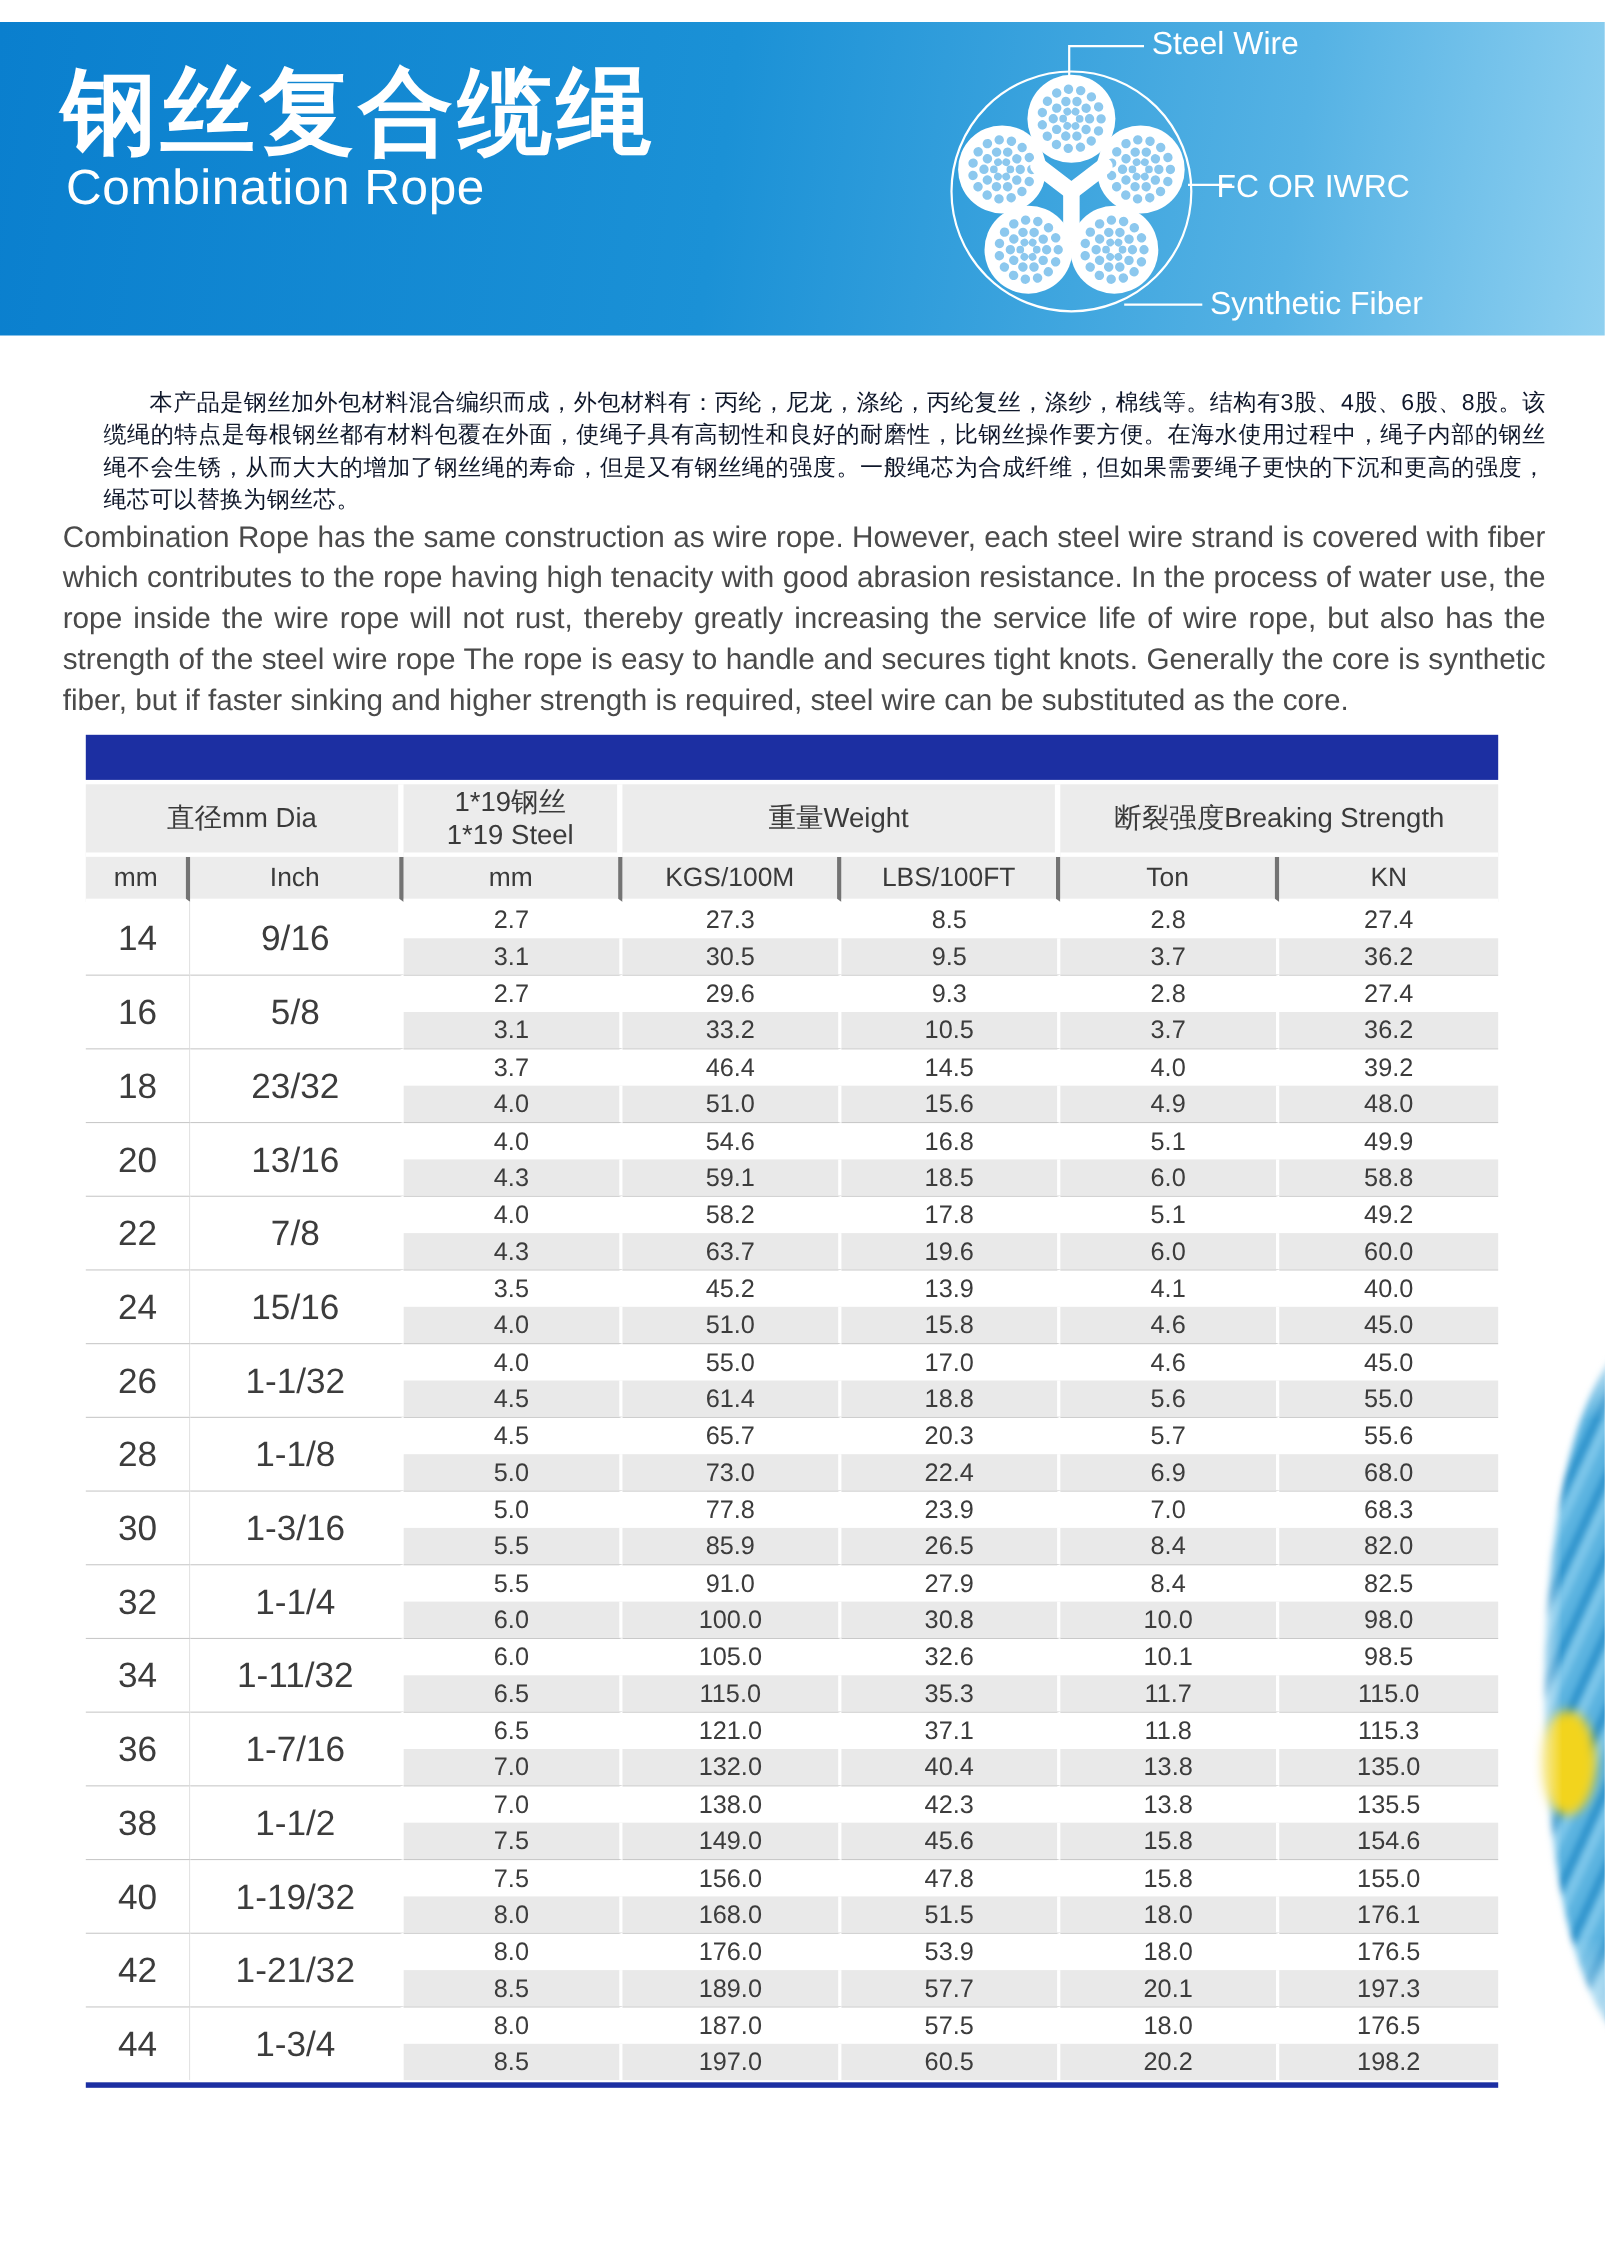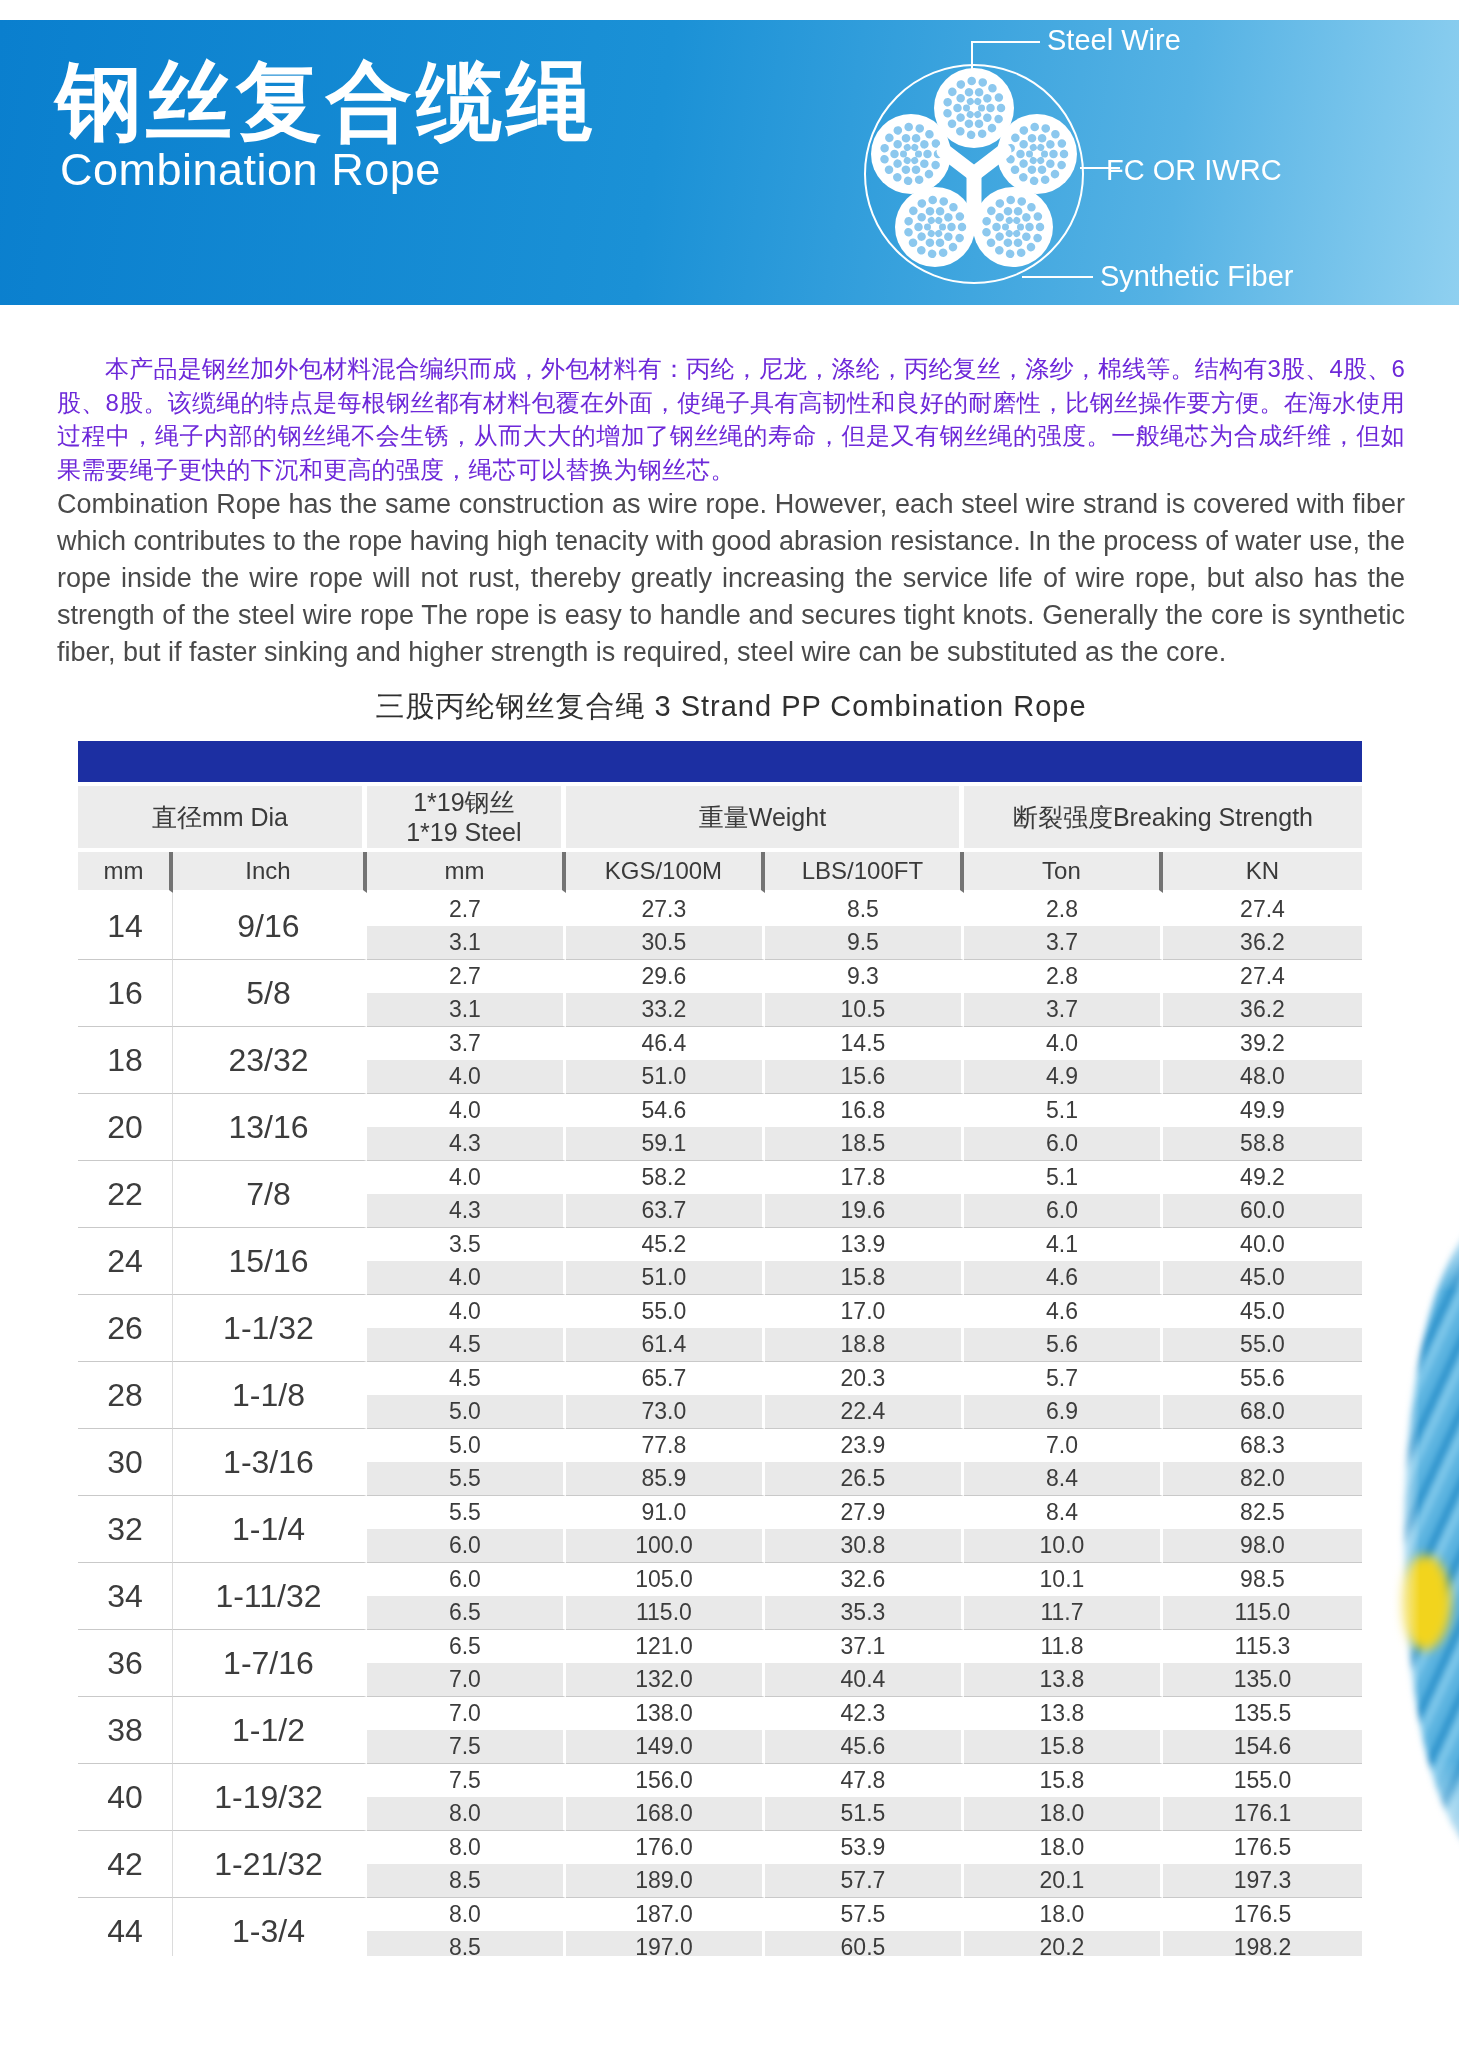--- a/index.html
+++ b/index.html
@@ -7,21 +7,21 @@
         font-family:"Liberation Sans","DejaVu Sans",sans-serif;color:#3d3d3d;}
   
   .hero{position:absolute;top:20px;left:0;width:1459px;height:285px;overflow:hidden;
         background:linear-gradient(98deg,#0a7fce 0%,#1b91d6 45%,#55b2e4 80%,#8fd0f0 100%);}
   .title-zh{position:absolute;left:56px;top:24px;font-size:86px;font-weight:700;color:#fff;letter-spacing:4px;}
   .title-en{position:absolute;left:60px;top:124px;font-size:45px;font-weight:400;color:#fff;letter-spacing:0.5px;}
   .diagram{position:absolute;left:840px;top:-2px;width:280px;height:287px;}
   .diag-label{position:absolute;color:#fff;font-size:29px;font-weight:400;white-space:nowrap;}
   
   .content{position:absolute;top:352px;left:57px;width:1348px;}
-  .para-zh{font-size:24px;line-height:1.4;color:#6d28d9;text-indent:2em;text-align:justify;letter-spacing:0.2px;}
+  .para-zh{font-size:21px;line-height:1.4;color:#0f172a;text-indent:2em;text-align:justify;letter-spacing:0.2px;margin-left:37px;}
   .para-en{font-size:27px;line-height:1.37;color:#4a4a4a;text-align:justify;}
   .table-title{margin-top:16px;text-align:center;font-size:29px;color:#2f2f2f;letter-spacing:1px;}
   
   .table-block{margin:14px 0 0 21px;width:1284px;}
   .navy-bar{height:41px;background:#1c2fa2;margin-bottom:4px;}
   .navy-line{height:5px;background:#1c2fa2;margin-top:2px;}
   table.spec{width:100%;border-collapse:separate;border-spacing:0;table-layout:fixed;}
   table.spec th,table.spec td{font-weight:400;text-align:center;padding:0;}
   tr.hgroup th{background:#ececec;height:62px;font-size:25px;color:#3a3a3a;
                border-right:5px solid #fff;border-bottom:4px solid #fff;white-space:pre-line;line-height:1.2;}
@@ -84,21 +84,20 @@
     </svg>
 
     <div class="diag-label" style="left:1047px;top:4px;">Steel Wire</div>
     <div class="diag-label" style="left:1106px;top:134px;">FC OR IWRC</div>
     <div class="diag-label" style="left:1100px;top:240px;">Synthetic Fiber</div>
   </div>
 
   <div class="content">
     <div class="para-zh">本产品是钢丝加外包材料混合编织而成，外包材料有：丙纶，尼龙，涤纶，丙纶复丝，涤纱，棉线等。结构有3股、4股、6股、8股。该缆绳的特点是每根钢丝都有材料包覆在外面，使绳子具有高韧性和良好的耐磨性，比钢丝操作要方便。在海水使用过程中，绳子内部的钢丝绳不会生锈，从而大大的增加了钢丝绳的寿命，但是又有钢丝绳的强度。一般绳芯为合成纤维，但如果需要绳子更快的下沉和更高的强度，绳芯可以替换为钢丝芯。</div>
     <div class="para-en">Combination Rope has the same construction as wire rope. However, each steel wire strand is covered with fiber which contributes to the rope having high tenacity with good abrasion resistance. In the process of water use, the rope inside the wire rope will not rust, thereby greatly increasing the service life of wire rope, but also has the strength of the steel wire rope The rope is easy to handle and secures tight knots. Generally the core is synthetic fiber, but if faster sinking and higher strength is required, steel wire can be substituted as the core.</div>
-    <div class="table-title">三股丙纶钢丝复合绳  3 Strand PP Combination Rope</div>
 
     <div class="table-block">
       <div class="navy-bar"></div>
       <table class="spec">
         <colgroup>
           <col style="width:7.4%">
             <col style="width:15.1%">
             <col style="width:15.5%">
           <col style="width:15.5%">
             <col style="width:15.5%">

